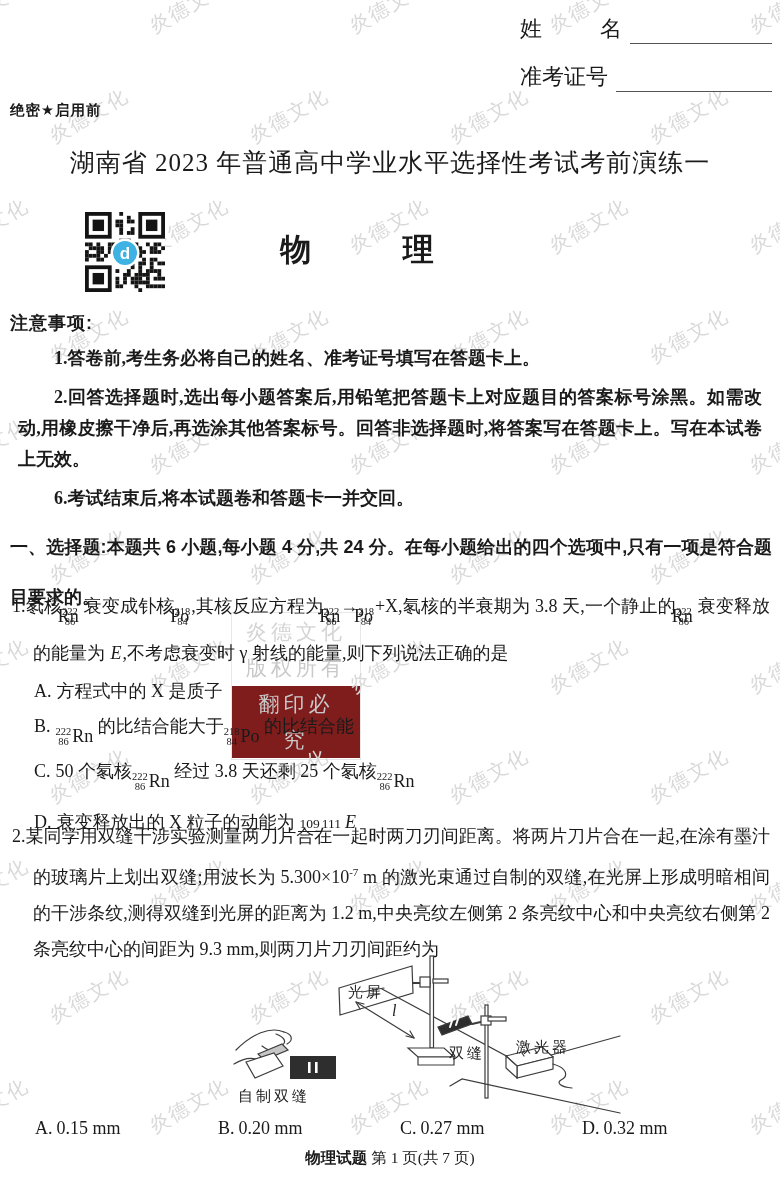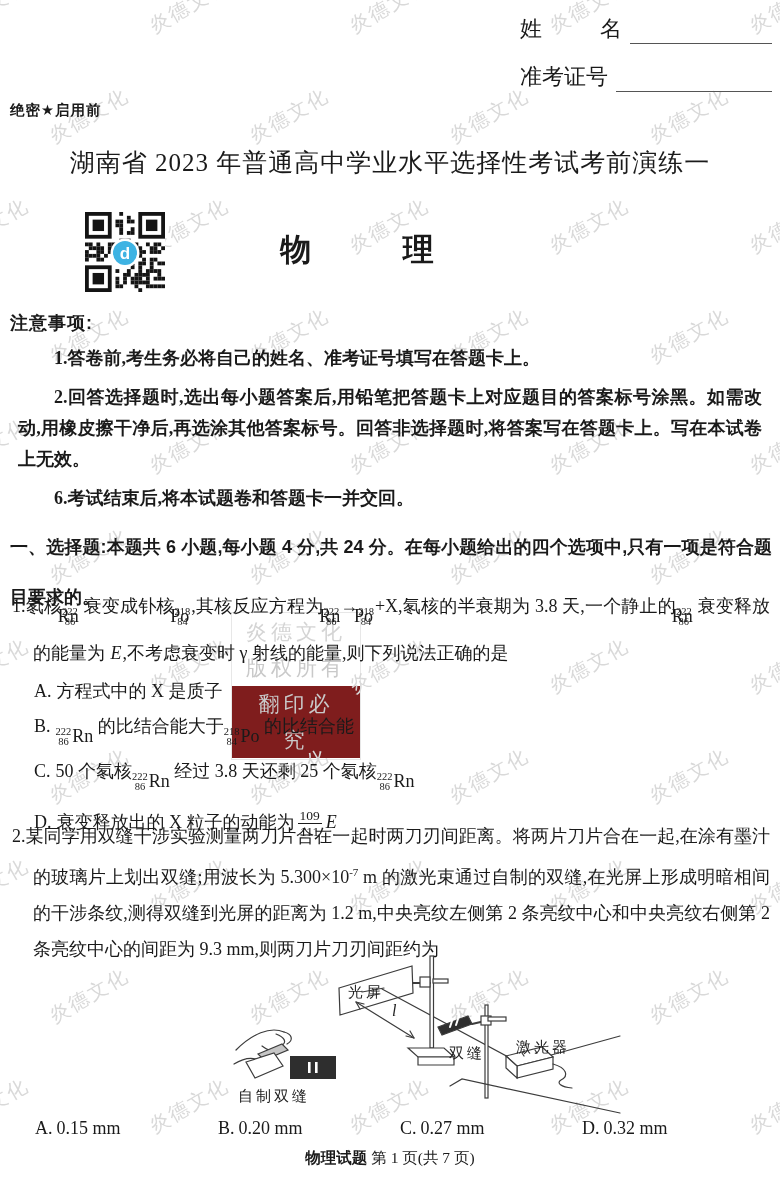--- a/index.html
+++ b/index.html
@@ -38,21 +38,21 @@
   .q2 .stem{line-height:36px;padding-left:21px;text-indent:-21px;text-align:justify;}
   .opts{margin:2px 0 0 22px;}
   .opt{line-height:35px;}
   .opt-d{line-height:46px;}
   .opt-label{margin-right:5px;}
   
   .nuc{display:inline-flex;align-items:center;vertical-align:-3px;}
   .nums{display:inline-flex;flex-direction:column;align-items:center;font-size:10.5px;
         line-height:9.5px;margin-right:1px;text-indent:0;}
   .sym{font-size:18px;}
-  .frac{display:inline-flex;flex-direction:column;align-items:center;vertical-align:middle;
+  .frac{display:inline-flex;flex-direction:row;align-items:center;vertical-align:middle;
         font-size:13.5px;line-height:15px;margin:0 3px;text-indent:0;}
   .fn{border-bottom:1px solid #1a1a1a;padding:0 2px;}
   .var{font-style:italic;margin:0 1px;}
   sup{font-size:11px;}
   .diagram{position:absolute;left:222px;top:950px;width:400px;height:168px;}
   .diagram svg{display:block;}
   .dlabel{font-size:15px;letter-spacing:3px;fill:#222;font-family:"Liberation Serif","DejaVu Serif",serif;}
   .dvar{font-size:16px;font-style:italic;letter-spacing:0;}
   .ans-row{position:absolute;left:0;top:1118px;width:780px;height:30px;font-size:18px;}
   .ans{position:absolute;top:0;white-space:nowrap;}

